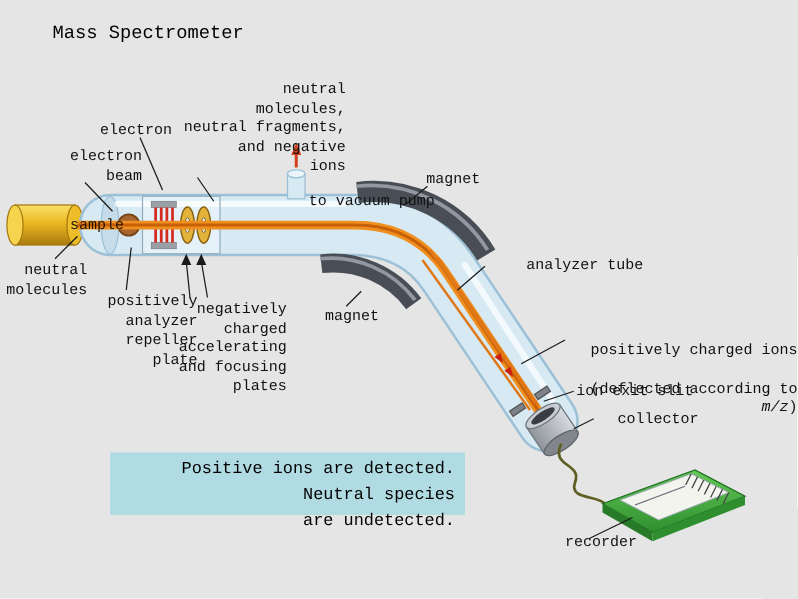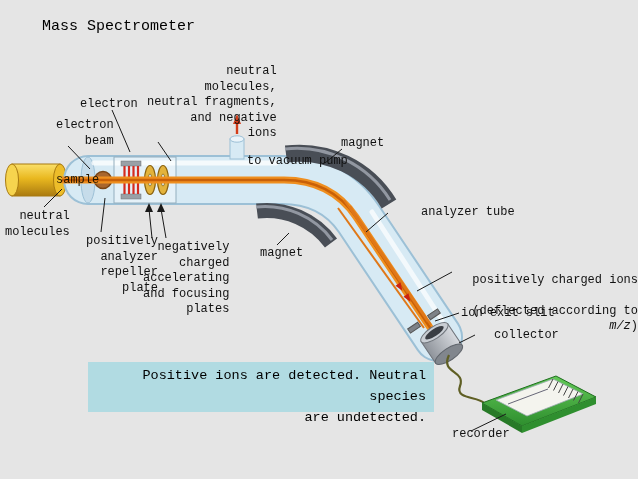--- a/index.html
+++ b/index.html
@@ -8,21 +8,21 @@
     font-family:Liberation Mono, monospace; overflow:hidden; color:#111;text-align:right;
   }
   .title {
     position:absolute; left:42px; top:18px; font-size:15px; color:#000;
   }
   .lbl {
     position:absolute; font-size:12px; line-height:1.3; color:#111;
     white-space:pre-line;
   }
   .callout {
-    position:absolute; left:88px; top:362px; width:346px; height:50px;
+    position:absolute; left:88px; top:362px; width:284px; height:50px;
     background:#b1dbe2; font-size:13.5px; line-height:1.55;
     padding:4px 8px; box-sizing:border-box; white-space:pre-line; color:#000;
   }
   svg.diagram { position:absolute; left:0; top:0; }
   .mz { font-style:italic; }
 </style>
 </head>
 <body>
 
 <div class="stage">

